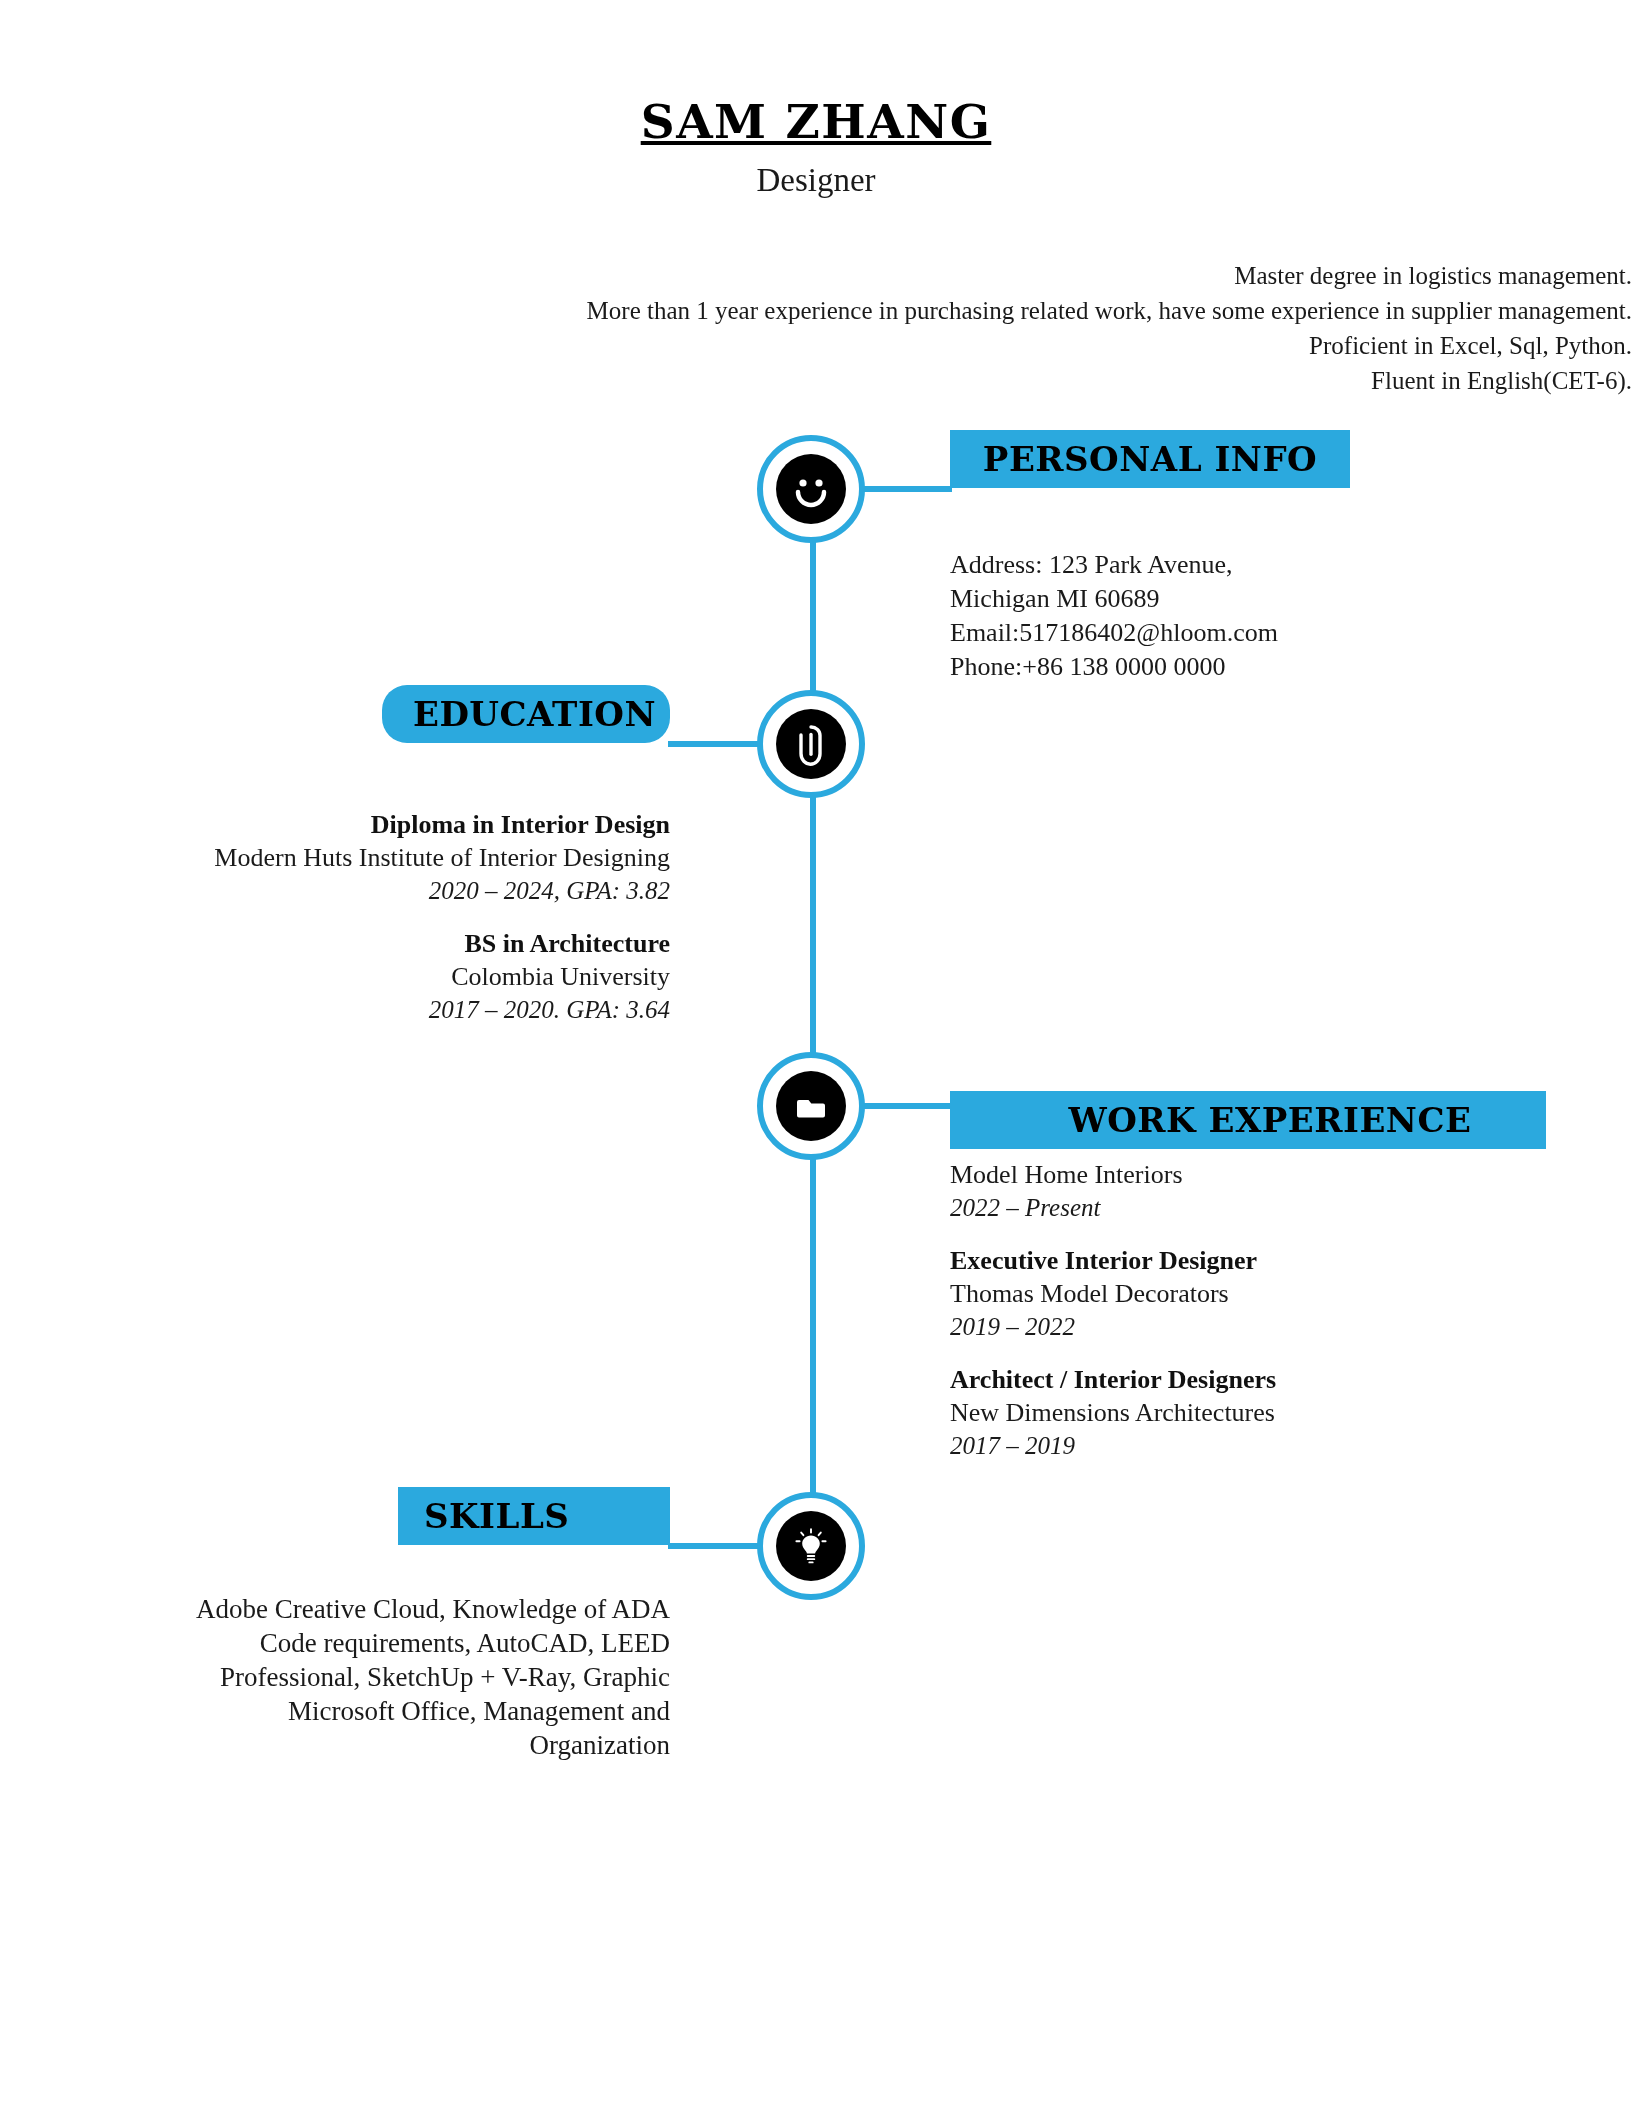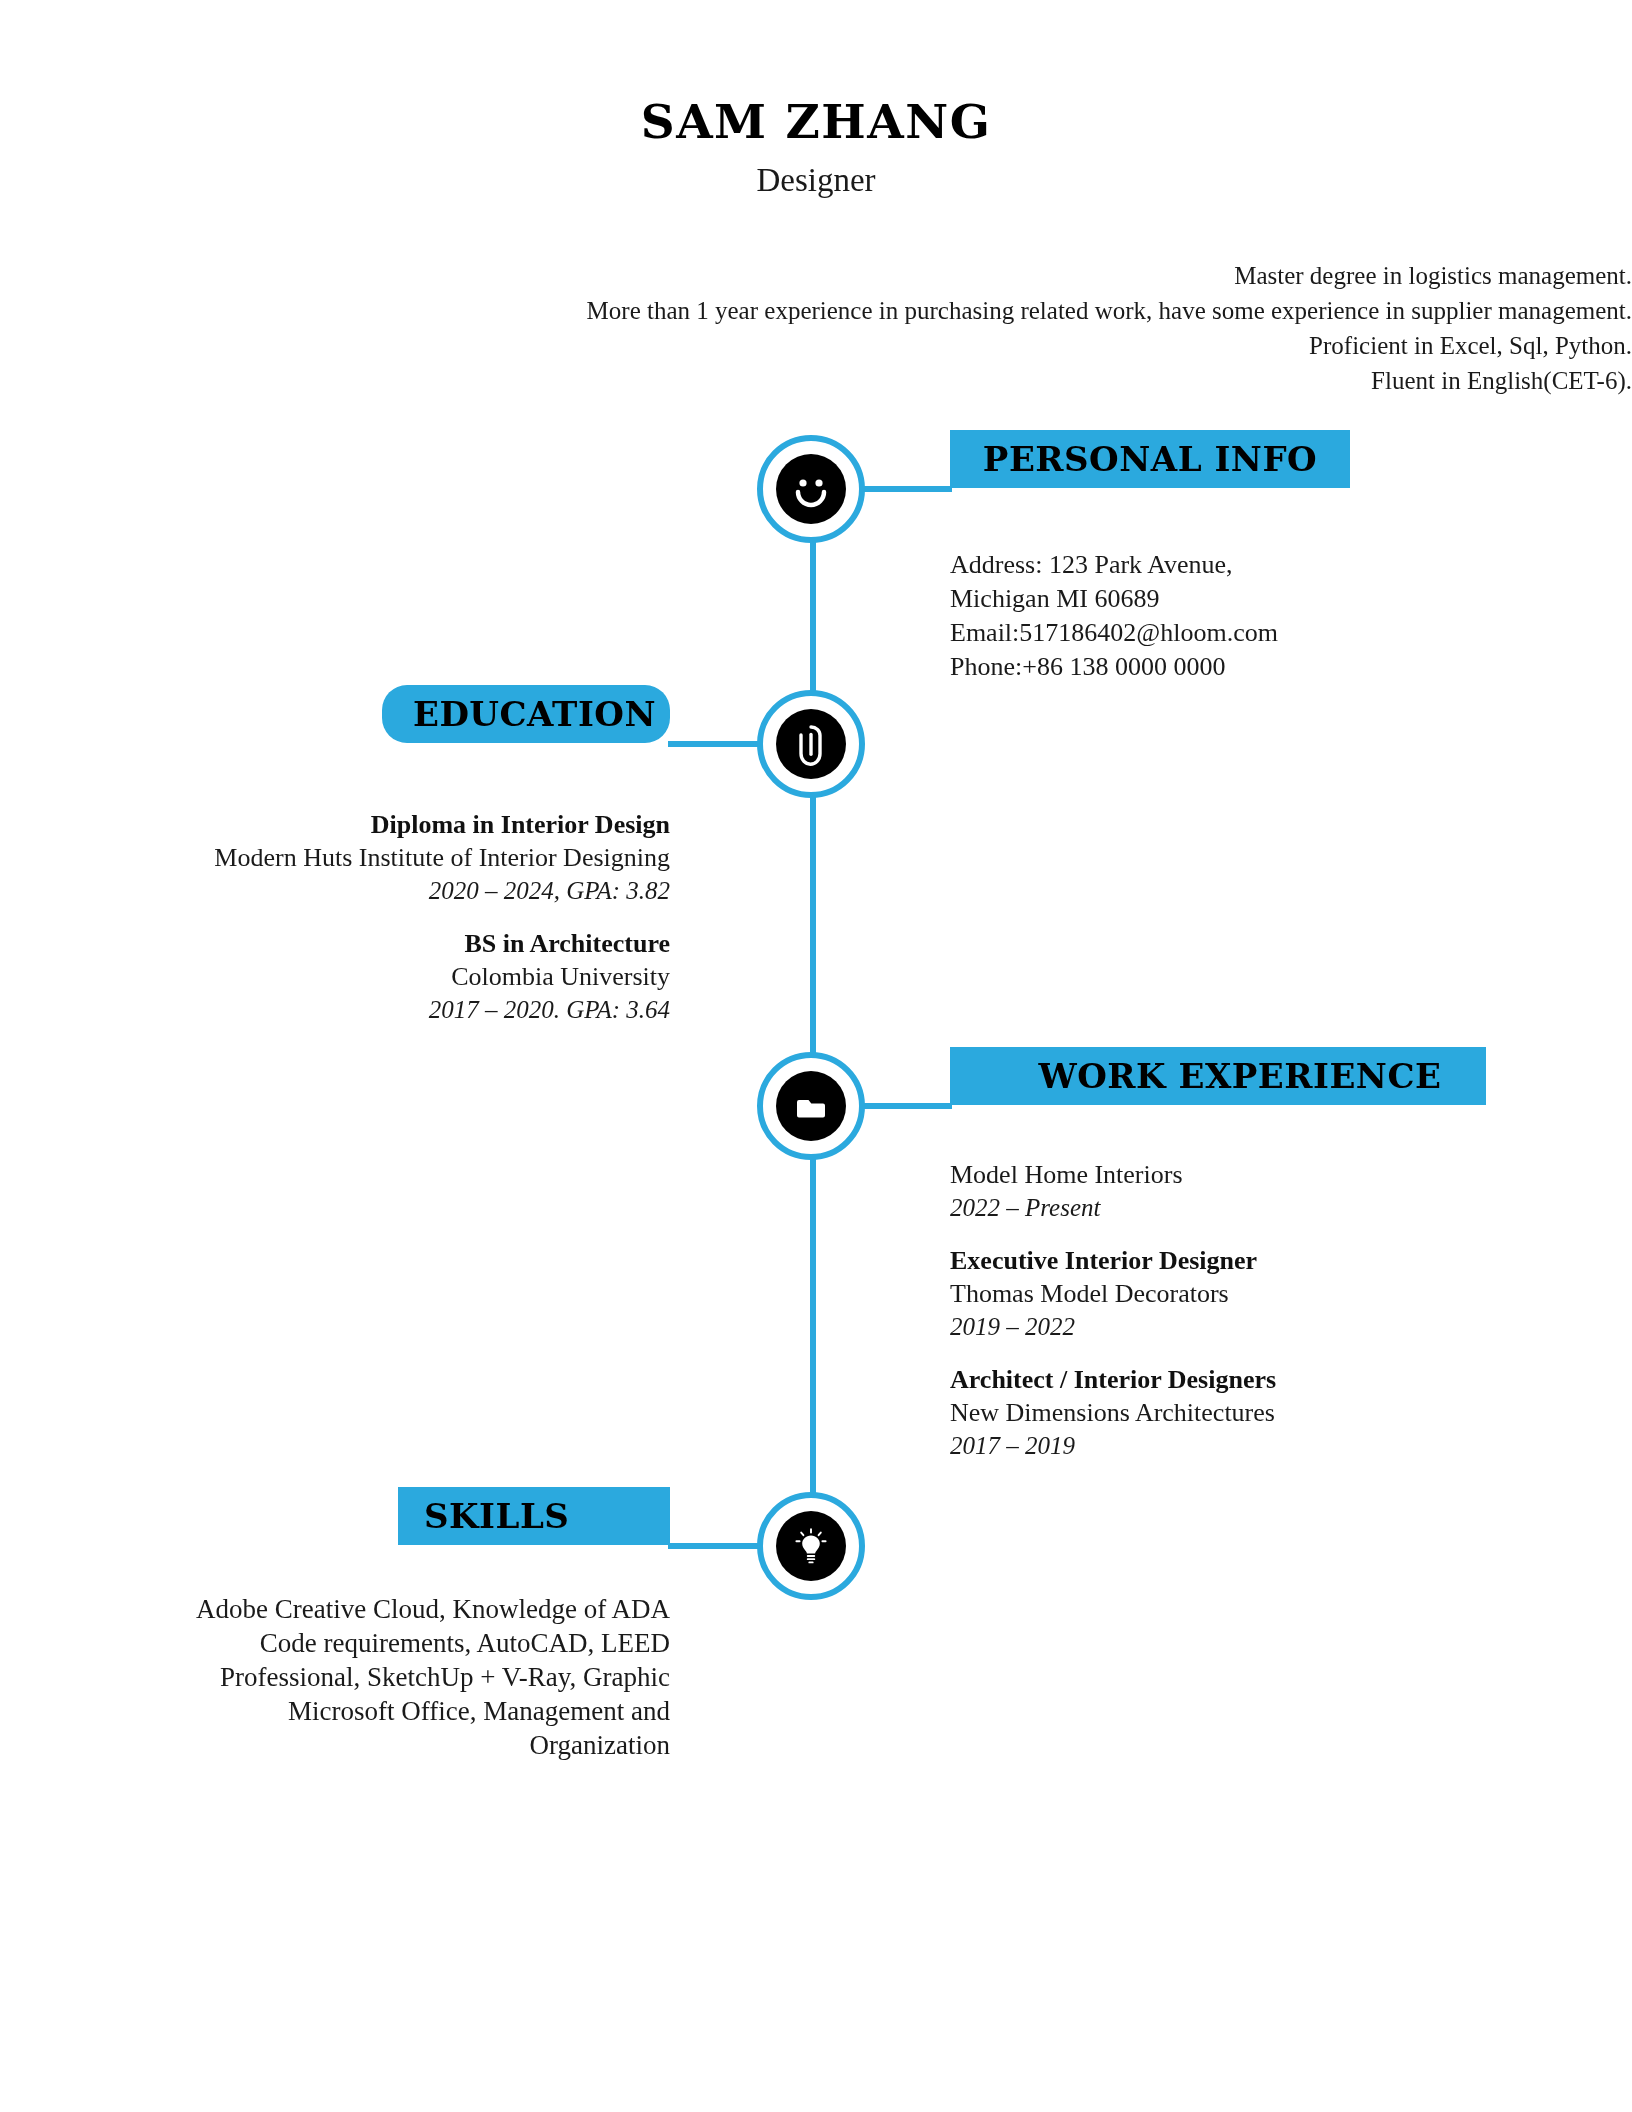--- a/index.html
+++ b/index.html
@@ -33,20 +33,21 @@
     text-align: center;
   }
 
   .full-name {
     font-family: "DejaVu Serif", "Liberation Serif", serif;
     font-weight: bold;
     font-size: 47px;
     letter-spacing: 1.5px;
     color: #000000;
     line-height: 1.1;
+    text-decoration: underline;
   }
 
   .job-title {
     margin-top: 14px;
     font-family: "Liberation Serif", "DejaVu Serif", serif;
     font-size: 33px;
     color: #1a1a1a;
     line-height: 1.1;
   }
 
@@ -237,21 +238,21 @@
 
   <div class="node" style="left:757px; top:1052px;">
     <div class="disc">
       <svg width="52" height="52" viewBox="0 0 52 52">
         <circle cx="26" cy="26" r="26" fill="#000000"></circle>
         <path d="M14 20 h9.5 l2.8 3.4 h11.7 a2 2 0 0 1 2 2 v10.2 a2 2 0 0 1 -2 2 h-24 a2 2 0 0 1 -2 -2 v-13.6 a2 2 0 0 1 2 -2 z" fill="#ffffff"></path>
       </svg>
     </div>
   </div>
   <div class="connector" style="left:862px; top:1103px; width:90px;"></div>
-  <div class="banner align-center" style="left:950px; top:1047px; width:536px;padding-left:44px;">
+  <div class="banner align-center" style="left:950px; top:1091px; width:596px;padding-left:44px;">
     <span class="banner-text">WORK EXPERIENCE</span>
   </div>
 
   <div class="block right" style="left:950px; top:1158px; width:600px;">
     <div class="entry">
       <div class="entry-org">Model Home Interiors</div>
       <div class="entry-date">2022 – Present</div>
     </div>
     <div class="entry">
       <div class="entry-title">Executive Interior Designer</div>

